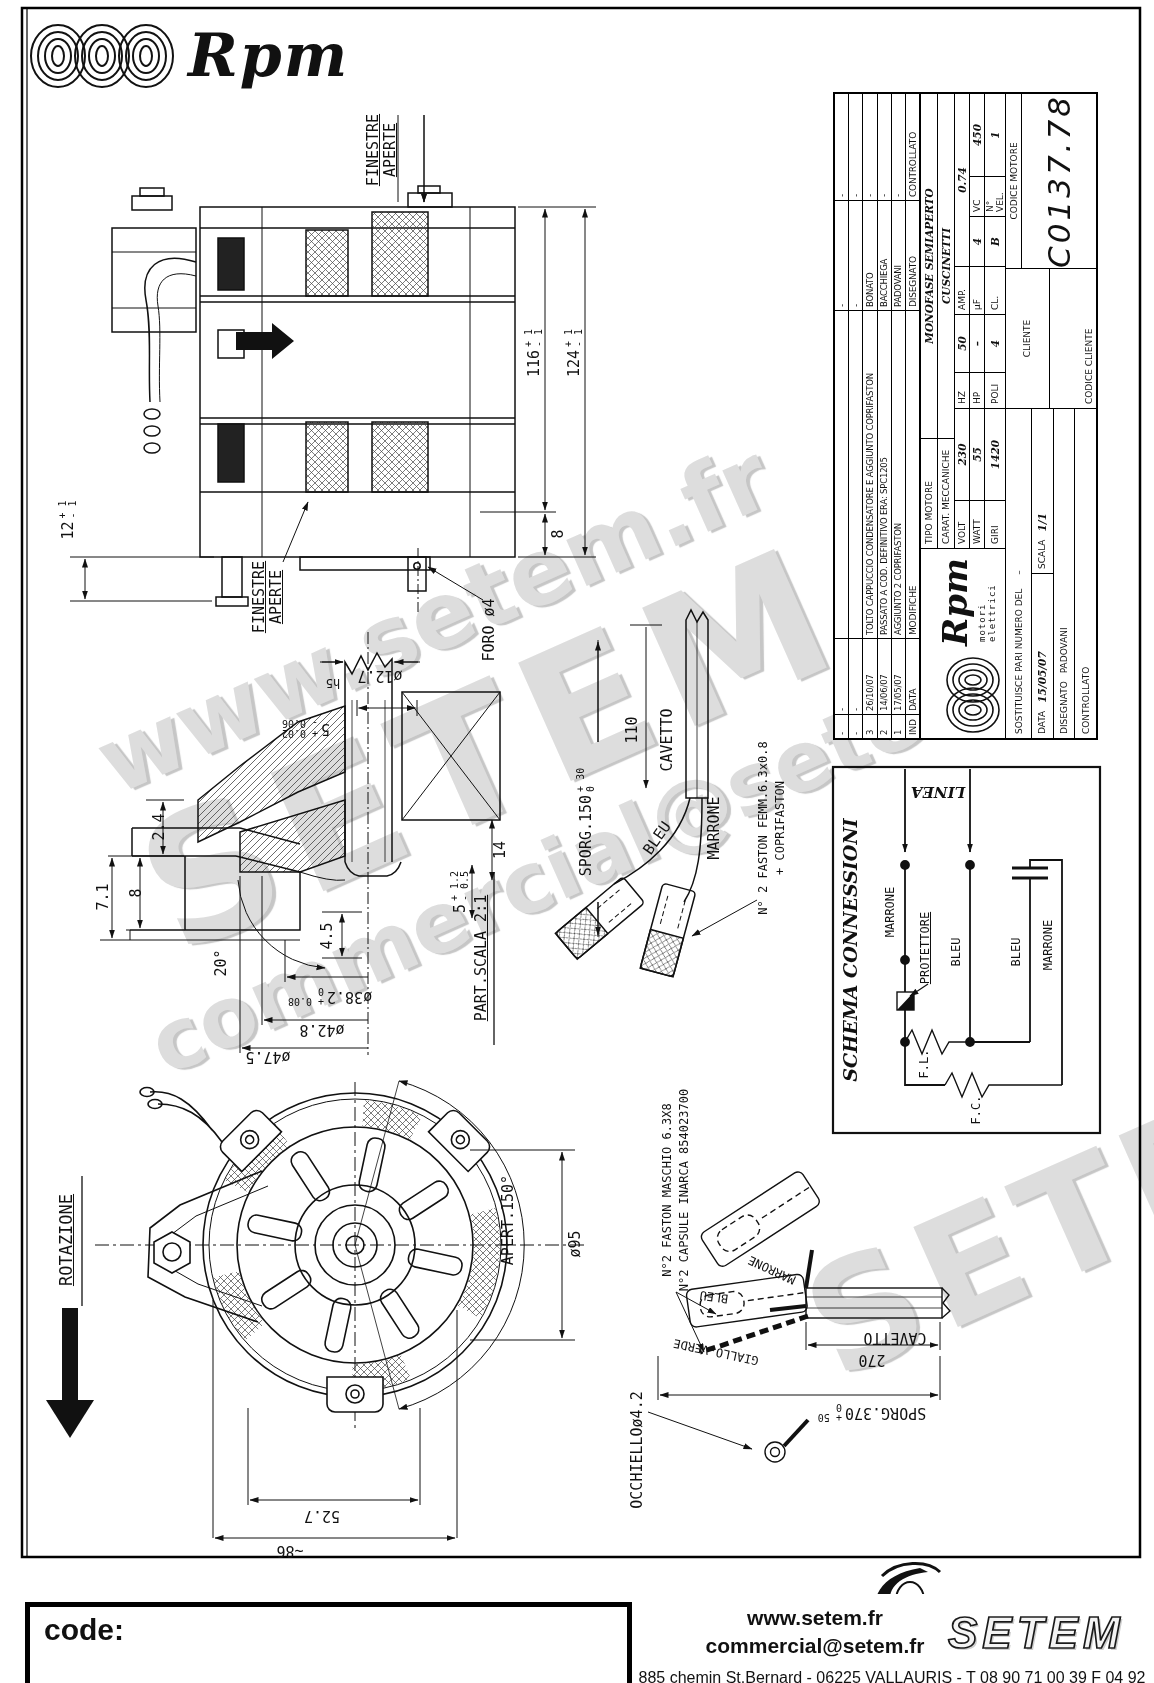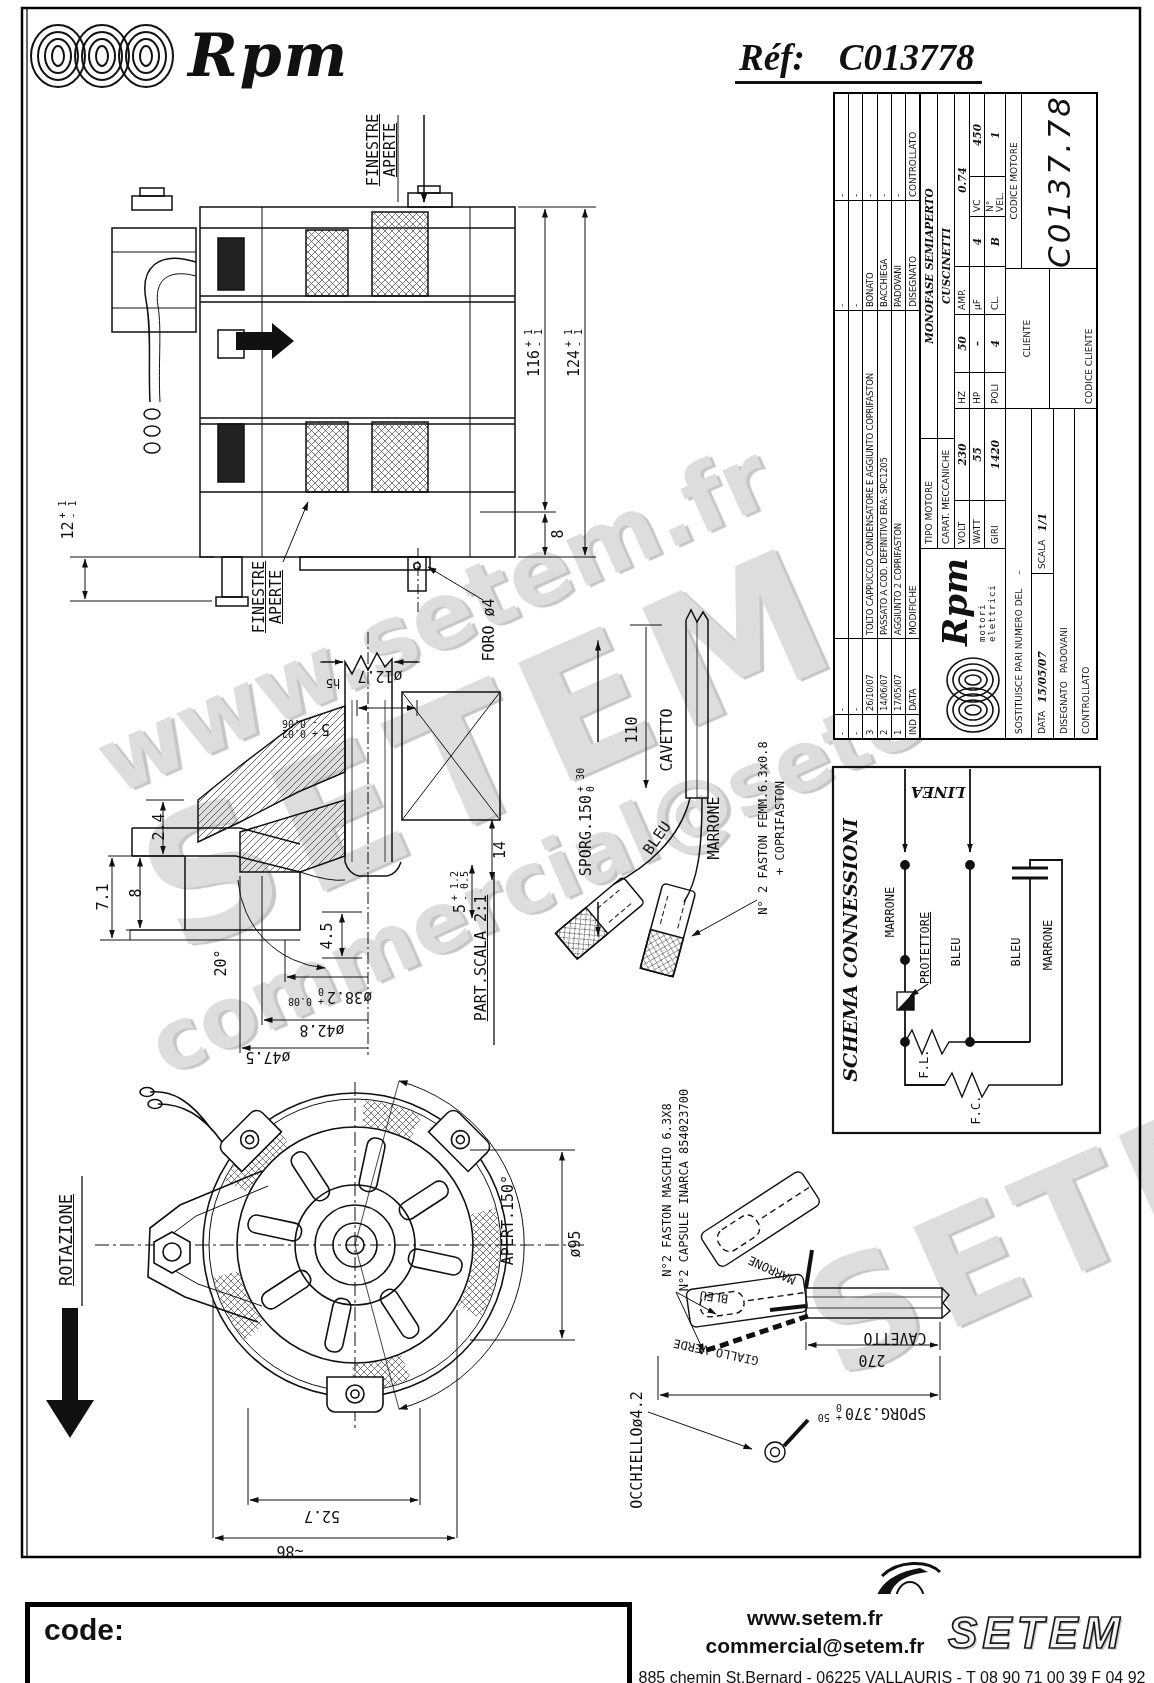--- a/index.html
+++ b/index.html
@@ -362,23 +362,20 @@
       <path d="M62 6 C22 12 8 40 24 58 C36 71 62 72 76 60 C52 66 34 56 32 40 C30 22 48 12 70 10 Z" fill="#111"></path>
       <path d="M76 60 C70 78 46 86 28 78" fill="none" stroke="#111" stroke-width="5"></path>
       <path d="M24 14 C40 -2 70 -2 82 10" fill="none" stroke="#111" stroke-width="3"></path>
       <ellipse cx="52" cy="38" rx="14" ry="18" fill="none" stroke="#111" stroke-width="2"></ellipse>
     </g>
   </svg>
 
   <div id="rpmlogo">
     <div class="word">Rpm</div>
   </div>
-  <div id="refbox">
-    <span>Réf:</span><span class="sp"></span><span>C013778</span>
-  </div>
 
   <div id="tb">
     <div class="rev">
       <div>-</div>
       <div>-</div>
       <div></div>
       <div>-</div>
       <div>-</div>
       <div>-</div>
       <div>-</div>

